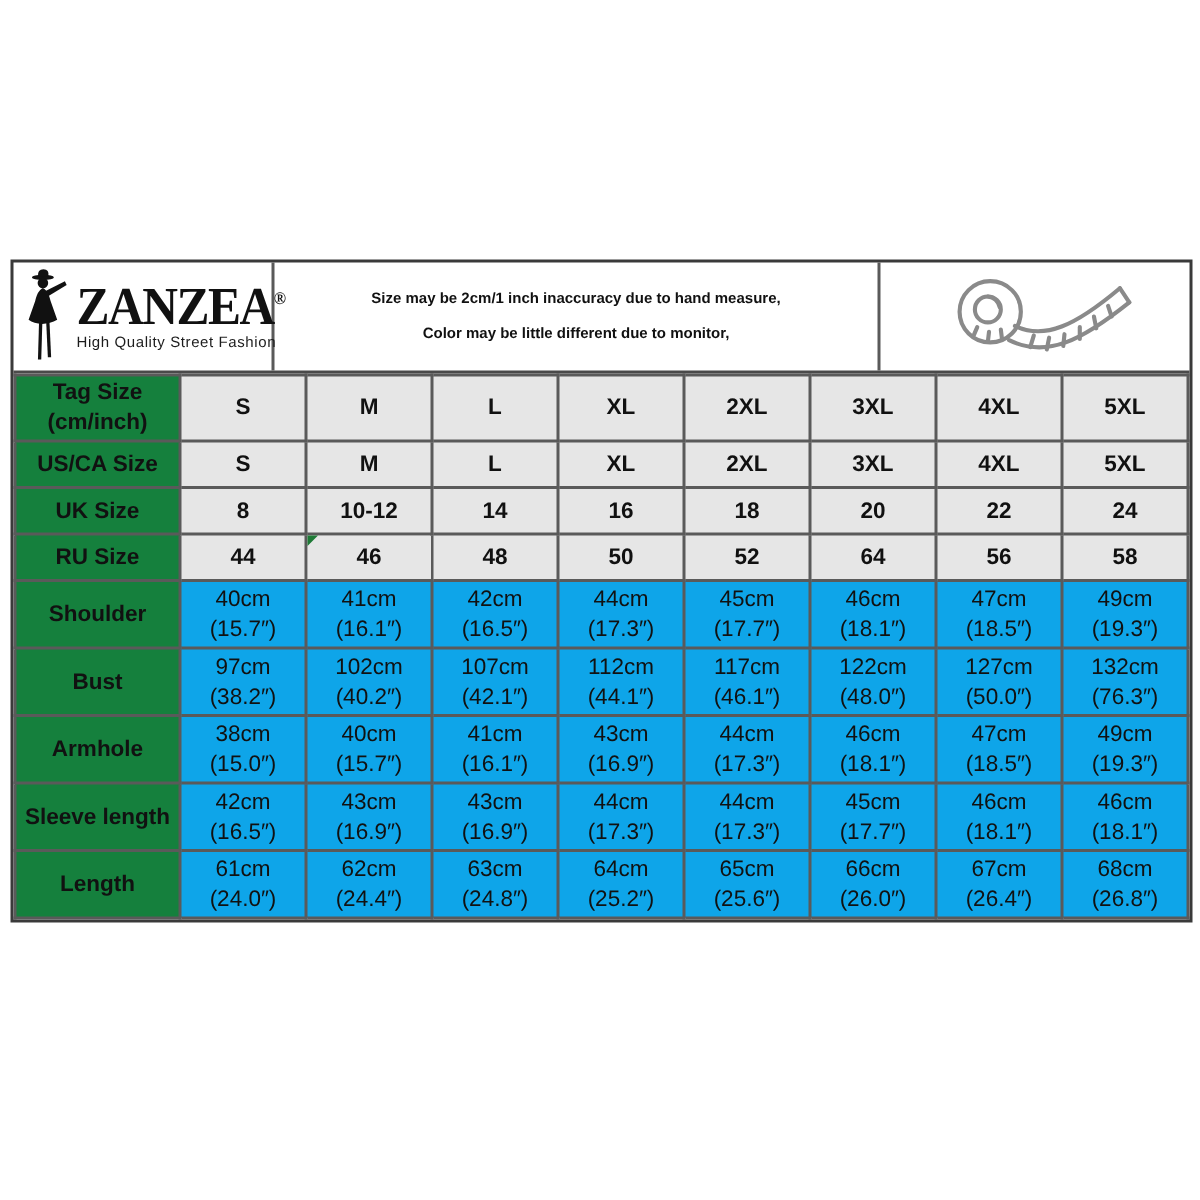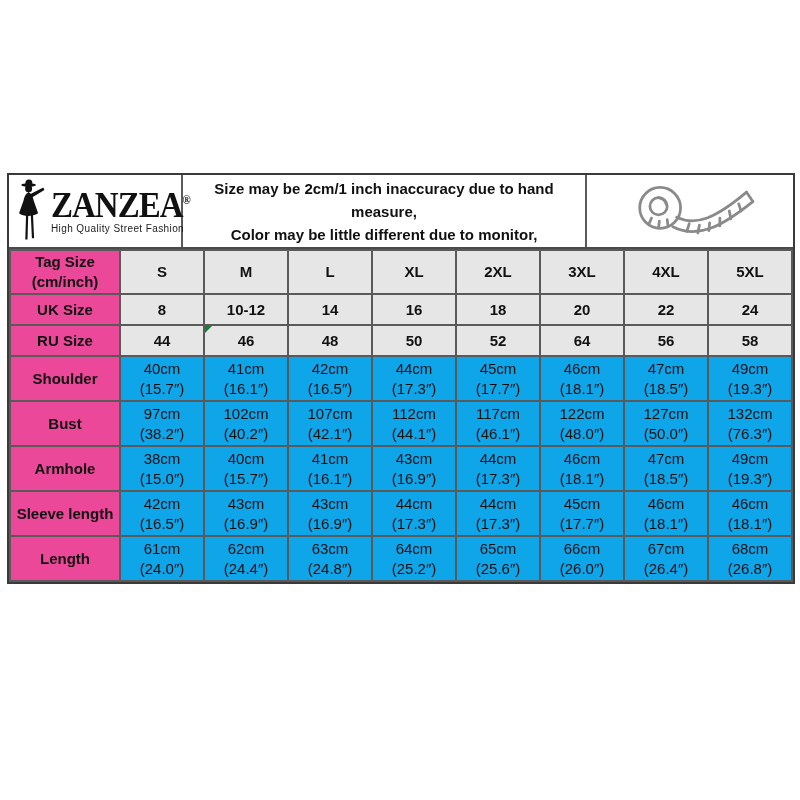--- a/index.html
+++ b/index.html
@@ -11,29 +11,29 @@
   .header-strip{display:flex;height:72px;border-bottom:2px solid #4a4a4a;align-items:stretch;}
   .logo-cell{width:174px;border-right:2px solid #5a5a5a;display:flex;align-items:center;
              justify-content:flex-start;padding:2px 4px 2px 8px;box-sizing:border-box;}
   .figure-icon{flex:0 0 auto;margin-right:2px;}
   .logo-text{display:flex;flex-direction:column;line-height:1;}
   .brand-row{font-family:"Liberation Serif", serif;font-weight:bold;font-size:33px;
              letter-spacing:-1px;transform:scaleY(1.08);white-space:nowrap;}
   .brand-row sup{font-size:11px;letter-spacing:0;vertical-align:super;}
   .tagline{font-size:10px;letter-spacing:.4px;margin-top:2px;color:#1c1c1c;white-space:nowrap;}
   .notice-cell{flex:1;border-right:2px solid #5a5a5a;display:flex;flex-direction:column;
-               align-items:center;justify-content:center;font-weight:700;font-size:15px;
+               align-items:center;justify-content:center;font-weight:700;font-size:10px;
                line-height:23px;text-align:center;}
   .tape-cell{width:206px;display:flex;align-items:center;justify-content:center;}
 
   
   table.size-table{width:100%;border-collapse:collapse;table-layout:fixed;}
   .size-table th,.size-table td{border:2px solid #5a5a5a;text-align:center;vertical-align:middle;
         white-space:pre-line;padding:1px 0;font-size:15px;line-height:20px;}
-  .size-table th{background:#ec4899;font-weight:700;width:108px;}
+  .size-table th{background:#15803d;font-weight:700;width:108px;}
   tr.row-size td{background:#e6e6e6;font-weight:700;height:27px;}
   tr.row-measure td{background:#0ea5e9;font-weight:400;height:41px;}
   .cell-flag{position:absolute;top:0;left:0;width:0;height:0;
              border-top:7px solid #1e7a36;border-right:7px solid transparent;}
 </style>
 </head>
 <body>
 
 <div class="page">
   <div class="sheet">
@@ -94,20 +94,31 @@
             <td>S</td>
             <td>M</td>
             <td>L</td>
             <td>XL</td>
             <td>2XL</td>
             <td>3XL</td>
             <td>4XL</td>
             <td>5XL</td>
           </tr>
           <tr class="row-size">
+            <th>US/CA Size</th>
+            <td>S</td>
+            <td>M</td>
+            <td>L</td>
+            <td>XL</td>
+            <td>2XL</td>
+            <td>3XL</td>
+            <td>4XL</td>
+            <td>5XL</td>
+          </tr>
+          <tr class="row-size">
             <th>UK Size</th>
             <td>8</td>
             <td>10-12</td>
             <td>14</td>
             <td>16</td>
             <td>18</td>
             <td>20</td>
             <td>22</td>
             <td>24</td>
           </tr>

